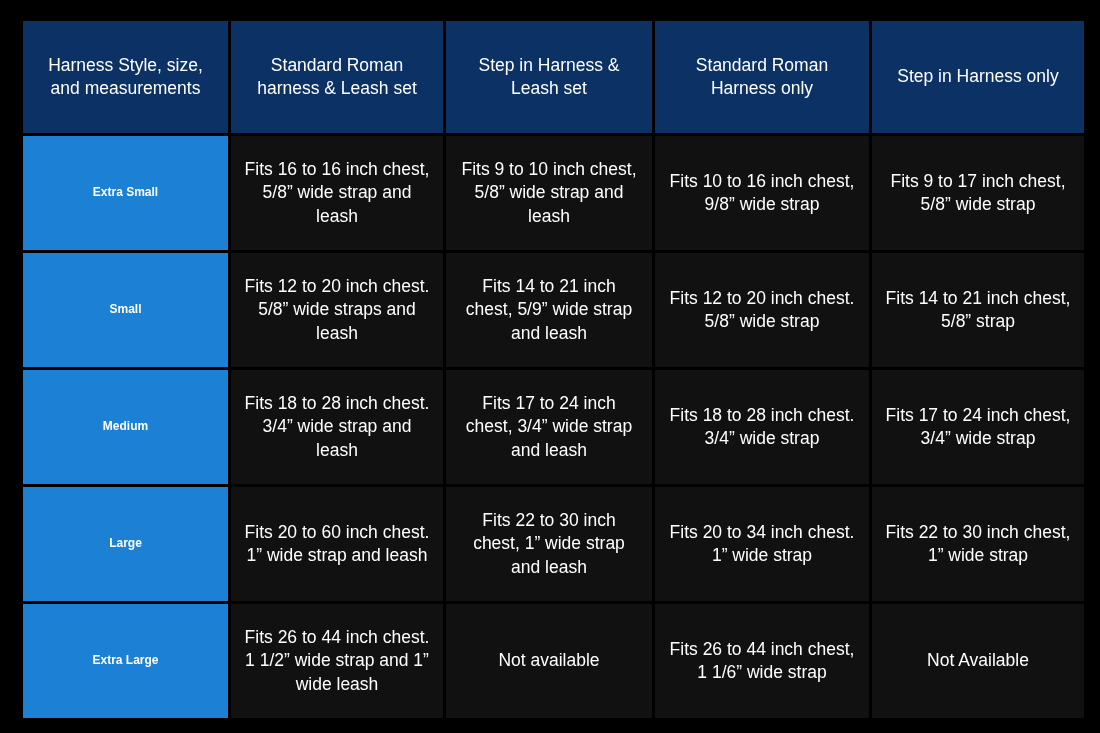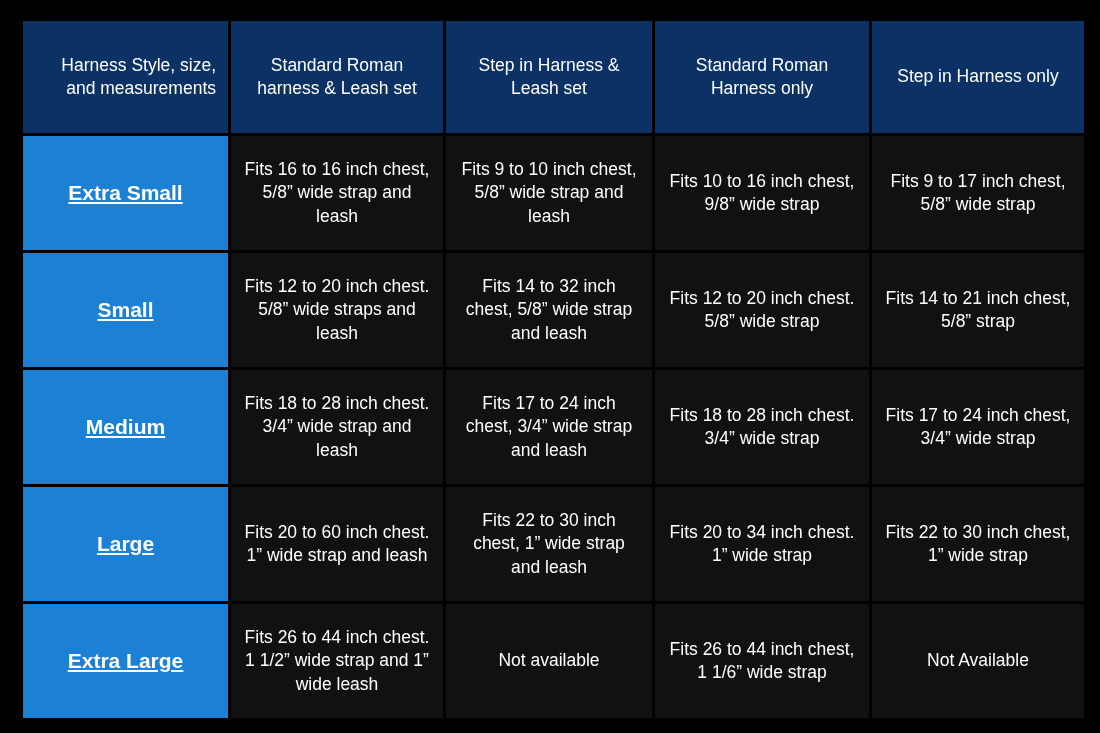--- a/index.html
+++ b/index.html
@@ -40,29 +40,28 @@
   
   thead th {
     background: #0b3165;
     font-weight: bold;
     font-size: 17.5px;
     line-height: 1.3;
     height: 92px;
     padding: 8px 14px;
   }
   thead th.col-style {
-    text-align: right;
+    text-align: center;
   }
   
   tbody th.size-label {
     background: #1c81d4;
     font-weight: bold;
-    font-size: 21px;
+    font-size: 12px;
     width: 205px;
-    text-decoration: underline;
   }
   tbody td.cell {
     background: #111111;
   }
   colgroup col.c0 { width: 205px; }
   colgroup col.c1 { width: 212px; }
   colgroup col.c2 { width: 206px; }
   colgroup col.c3 { width: 214px; }
   colgroup col.c4 { width: 212px; }
   tbody tr { height: 114px; }
@@ -92,21 +91,21 @@
       <tr>
         <th class="size-label">Extra Small</th>
         <td class="cell">Fits 16 to 16 inch chest, 5/8” wide strap and leash</td>
         <td class="cell">Fits 9 to 10 inch chest, 5/8” wide strap and leash</td>
         <td class="cell">Fits 10 to 16 inch chest, 9/8” wide strap</td>
         <td class="cell">Fits 9 to 17 inch chest, 5/8” wide strap</td>
       </tr>
       <tr>
         <th class="size-label">Small</th>
         <td class="cell">Fits 12 to 20 inch chest. 5/8” wide straps and leash</td>
-        <td class="cell">Fits 14 to 32 inch chest, 5/8” wide strap and leash</td>
+        <td class="cell">Fits 14 to 21 inch chest, 5/9” wide strap and leash</td>
         <td class="cell">Fits 12 to 20 inch chest. 5/8” wide strap</td>
         <td class="cell">Fits 14 to 21 inch chest, 5/8” strap</td>
       </tr>
       <tr>
         <th class="size-label">Medium</th>
         <td class="cell">Fits 18 to 28 inch chest. 3/4” wide strap and leash</td>
         <td class="cell">Fits 17 to 24 inch chest, 3/4” wide strap and leash</td>
         <td class="cell">Fits 18 to 28 inch chest. 3/4” wide strap</td>
         <td class="cell">Fits 17 to 24 inch chest, 3/4” wide strap</td>
       </tr>

